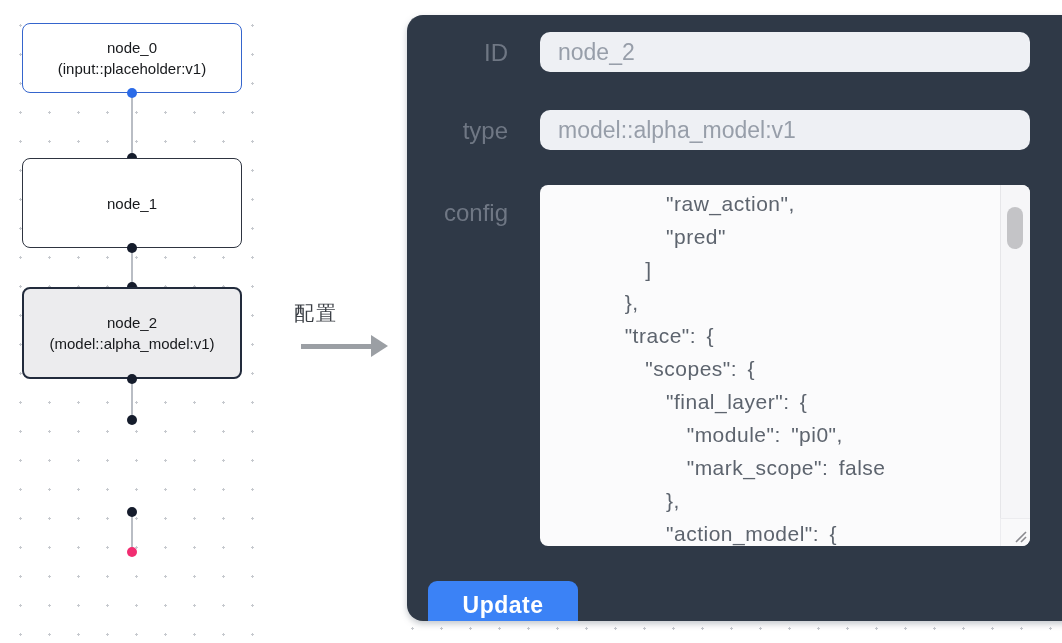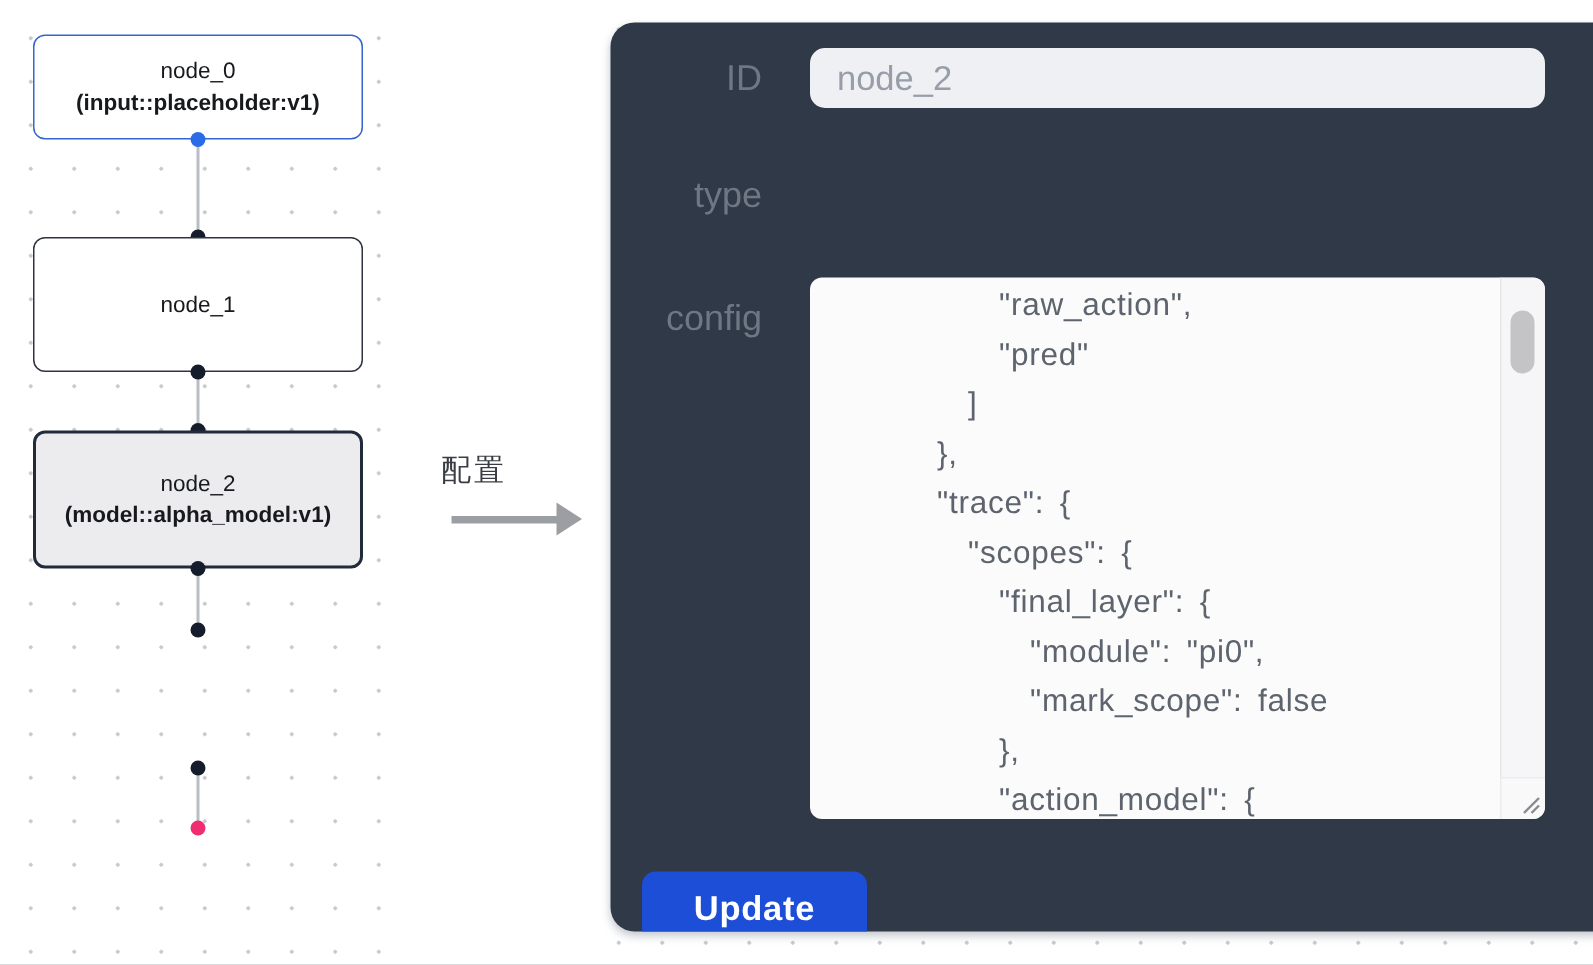--- a/index.html
+++ b/index.html
@@ -18,21 +18,21 @@
                   background-position:6px 5px; }
 
   
   .node { position:absolute; left:22px; width:220px; background:#ffffff;
           border:1.5px solid #2e3440; border-radius:8px;
           display:flex; flex-direction:column; justify-content:center;
           text-align:center; padding:2px 6px;
           font-size:15px; line-height:21px; color:#17191c; font-weight:500;
           word-break:break-all; }
   .node-title { font-weight:500; }
-  .node-sub   { font-weight:700; }
+  .node-sub   { font-weight:400; }
   .n0 { top:23px;  height:70px; border-color:#3565cd; border-width:1.8px; }
   .n1 { top:158px; height:90px; }
   .n2 { top:287px; height:92px; background:#ececee; border-color:#222b3c; border-width:2.5px; }
   .n3 { top:420px; height:92px; }
   .n4 { top:552px; height:70px; border-color:#e8427b; border-width:1.8px; }
 
   .edge { position:absolute; left:131px; width:2px; background:#b9bdc4; }
   .e0 { top:93px;  height:65px; }
   .e1 { top:248px; height:39px; }
   .e2 { top:379px; height:41px; }
@@ -76,21 +76,21 @@
   .scroll-gutter { position:absolute; right:0; top:0; width:30px; height:333px;
                    background:#f6f6f8; border-left:1px solid #e6e6e9; }
   .scroll-thumb  { position:absolute; left:6px; top:22px; width:16px; height:42px;
                    border-radius:8px; background:#c4c4c7; }
   .resize-corner { position:absolute; right:0; bottom:0; width:30px; height:28px;
                    background:#f9f9fa; border-left:1px solid #ececef;
                    border-top:1px solid #ececef; }
   .resize-corner svg { position:absolute; right:3px; bottom:3px; }
 
   .update-btn { position:absolute; left:21px; top:566px; width:150px; height:48px;
-                background:#1d4ed8; color:#ffffff; border:none; border-radius:9px;
+                background:#3b82f6; color:#ffffff; border:none; border-radius:9px;
                 font-size:23px; font-weight:bold; letter-spacing:0.5px;
                 font-family:"Liberation Sans", sans-serif; cursor:pointer; }
 </style>
 </head>
 <body>
 
 <div class="stage">
 
   <div class="left-canvas dots">
 
@@ -127,20 +127,21 @@
   <div class="anno-arrow-line"></div>
   <div class="anno-arrow-head"></div>
 
   <div class="right-band dots">
     <div class="panel">
 
       <div class="field-label lbl-id">ID</div>
       <input class="field-input inp-id" readonly="" value="node_2" style="">
 
       <div class="field-label lbl-type">type</div>
+      <input class="field-input inp-type" readonly="" value="model::alpha_model:v1" style="">
 
       <div class="field-label lbl-config">config</div>
       <div class="config-box">
         <pre>      "raw_action",
       "pred"
     ]
   },
   "trace": {
     "scopes": {
       "final_layer": {

